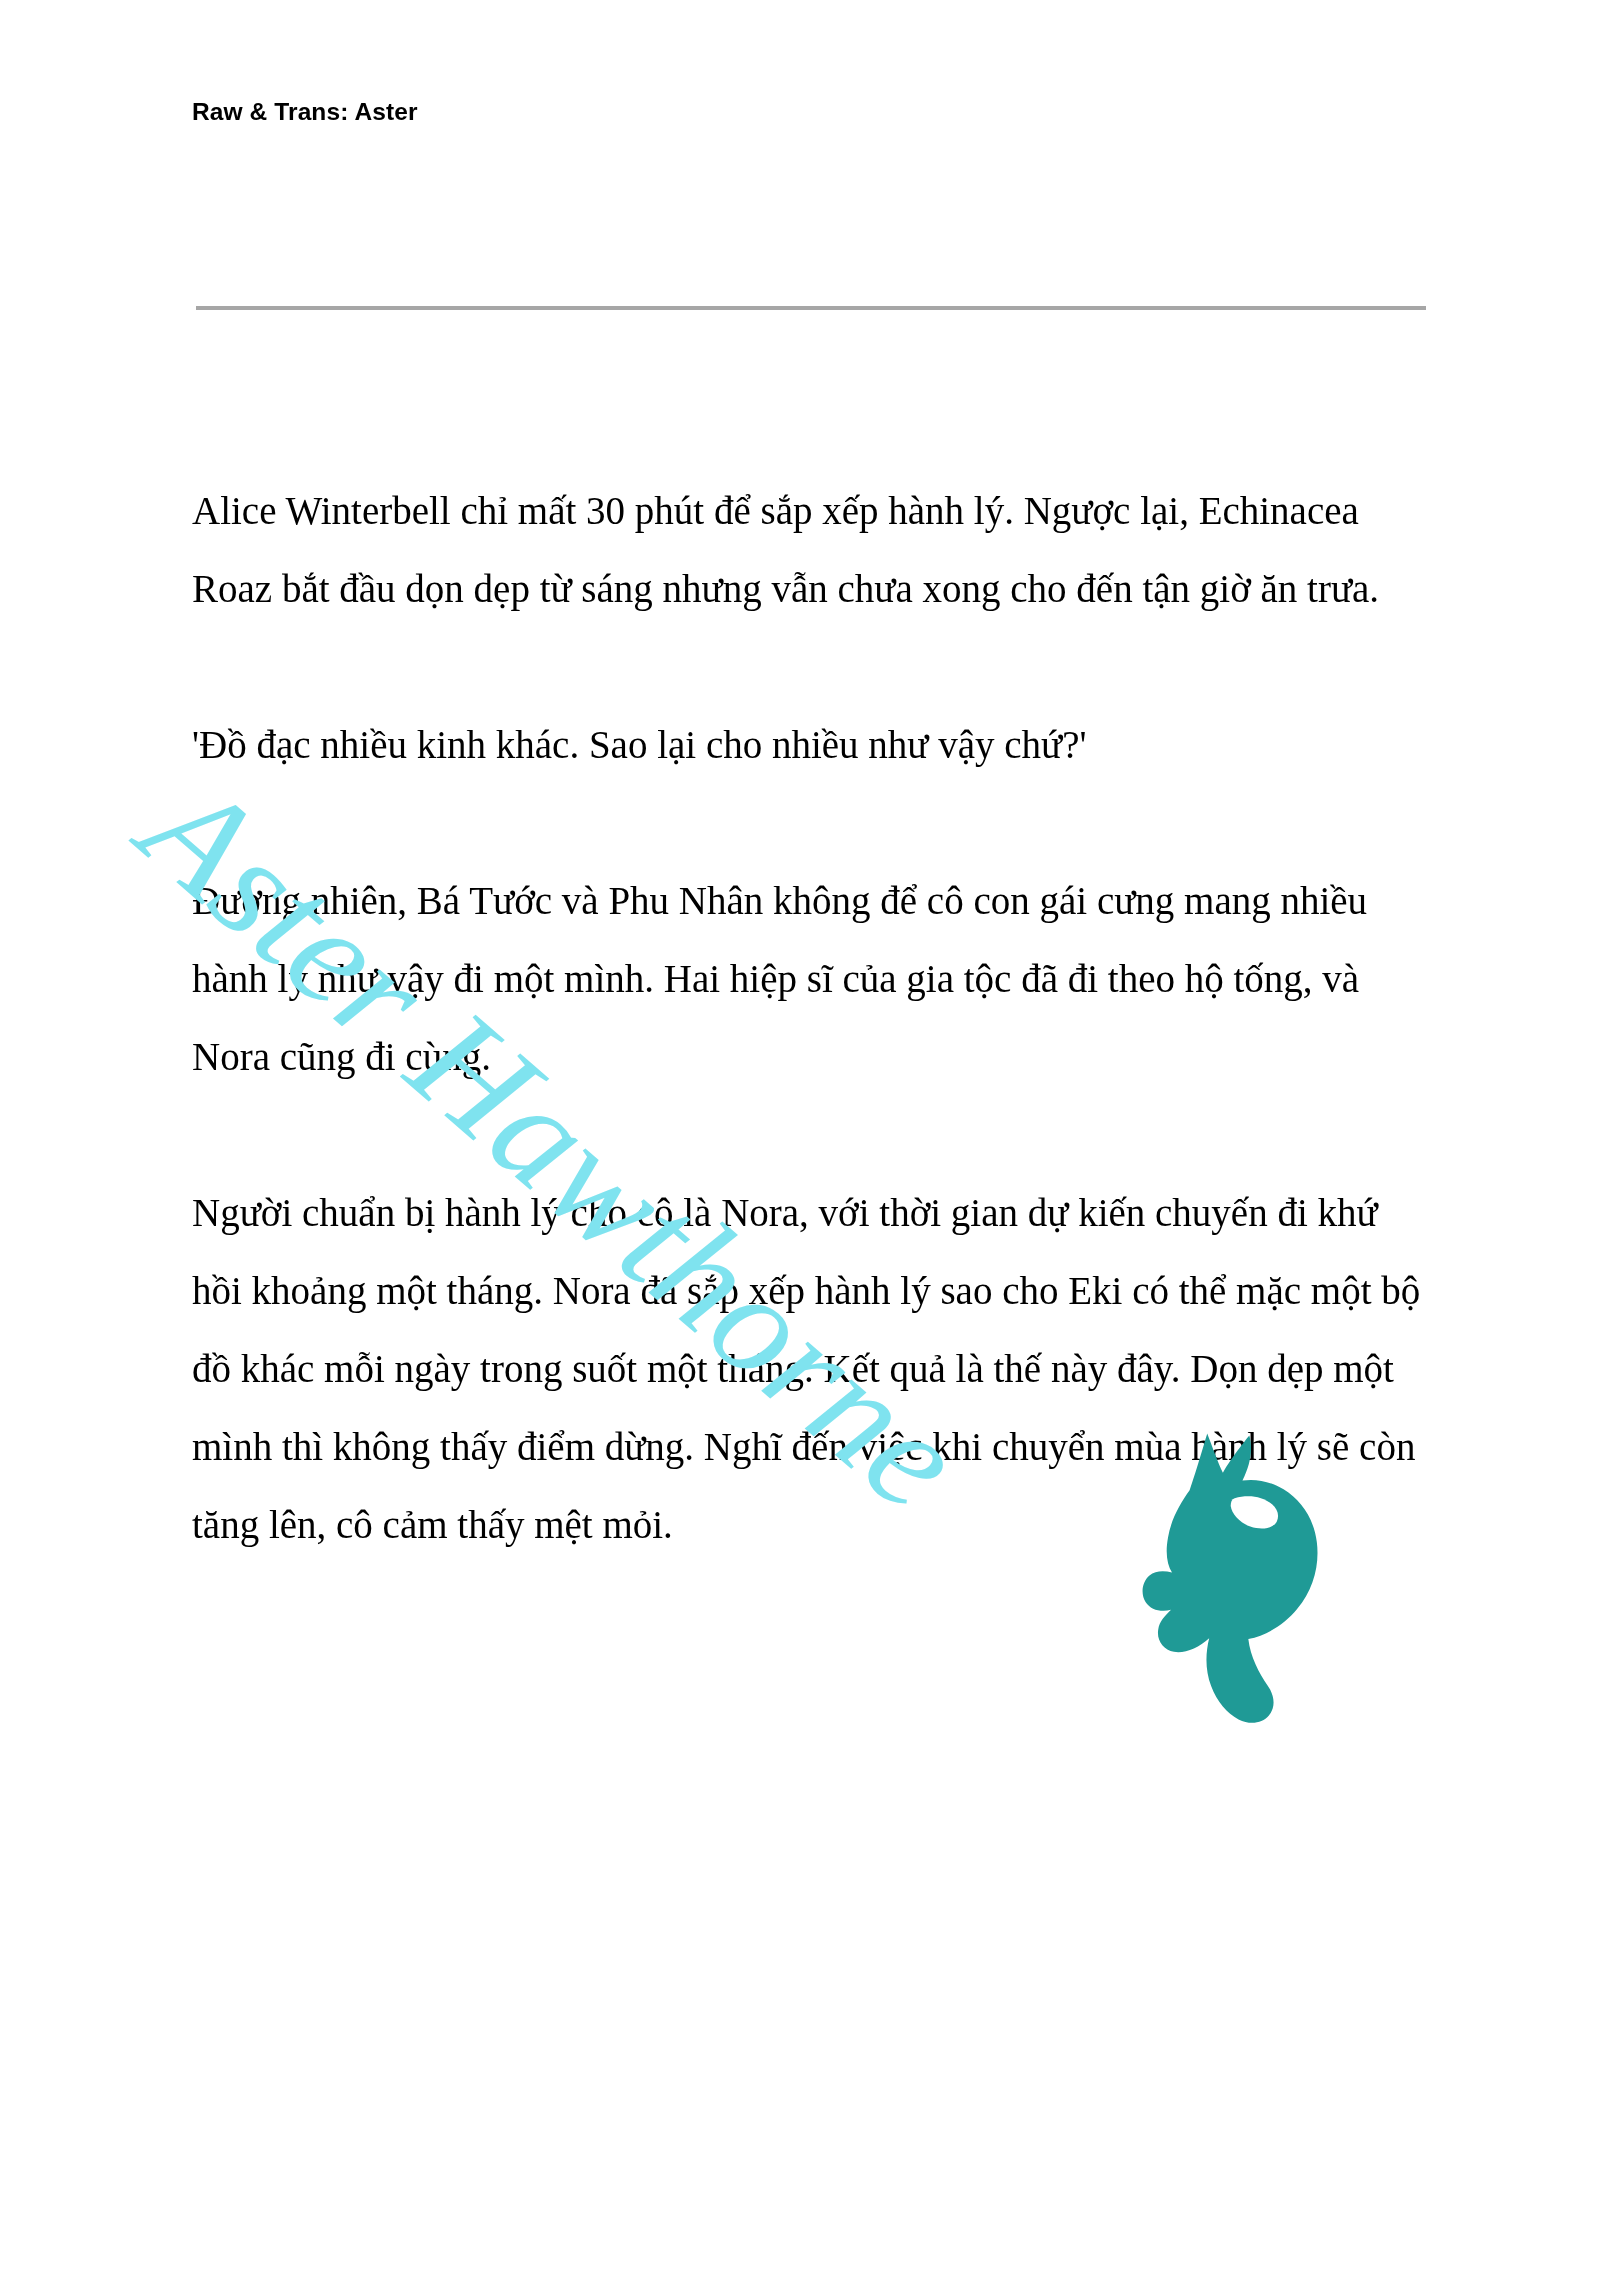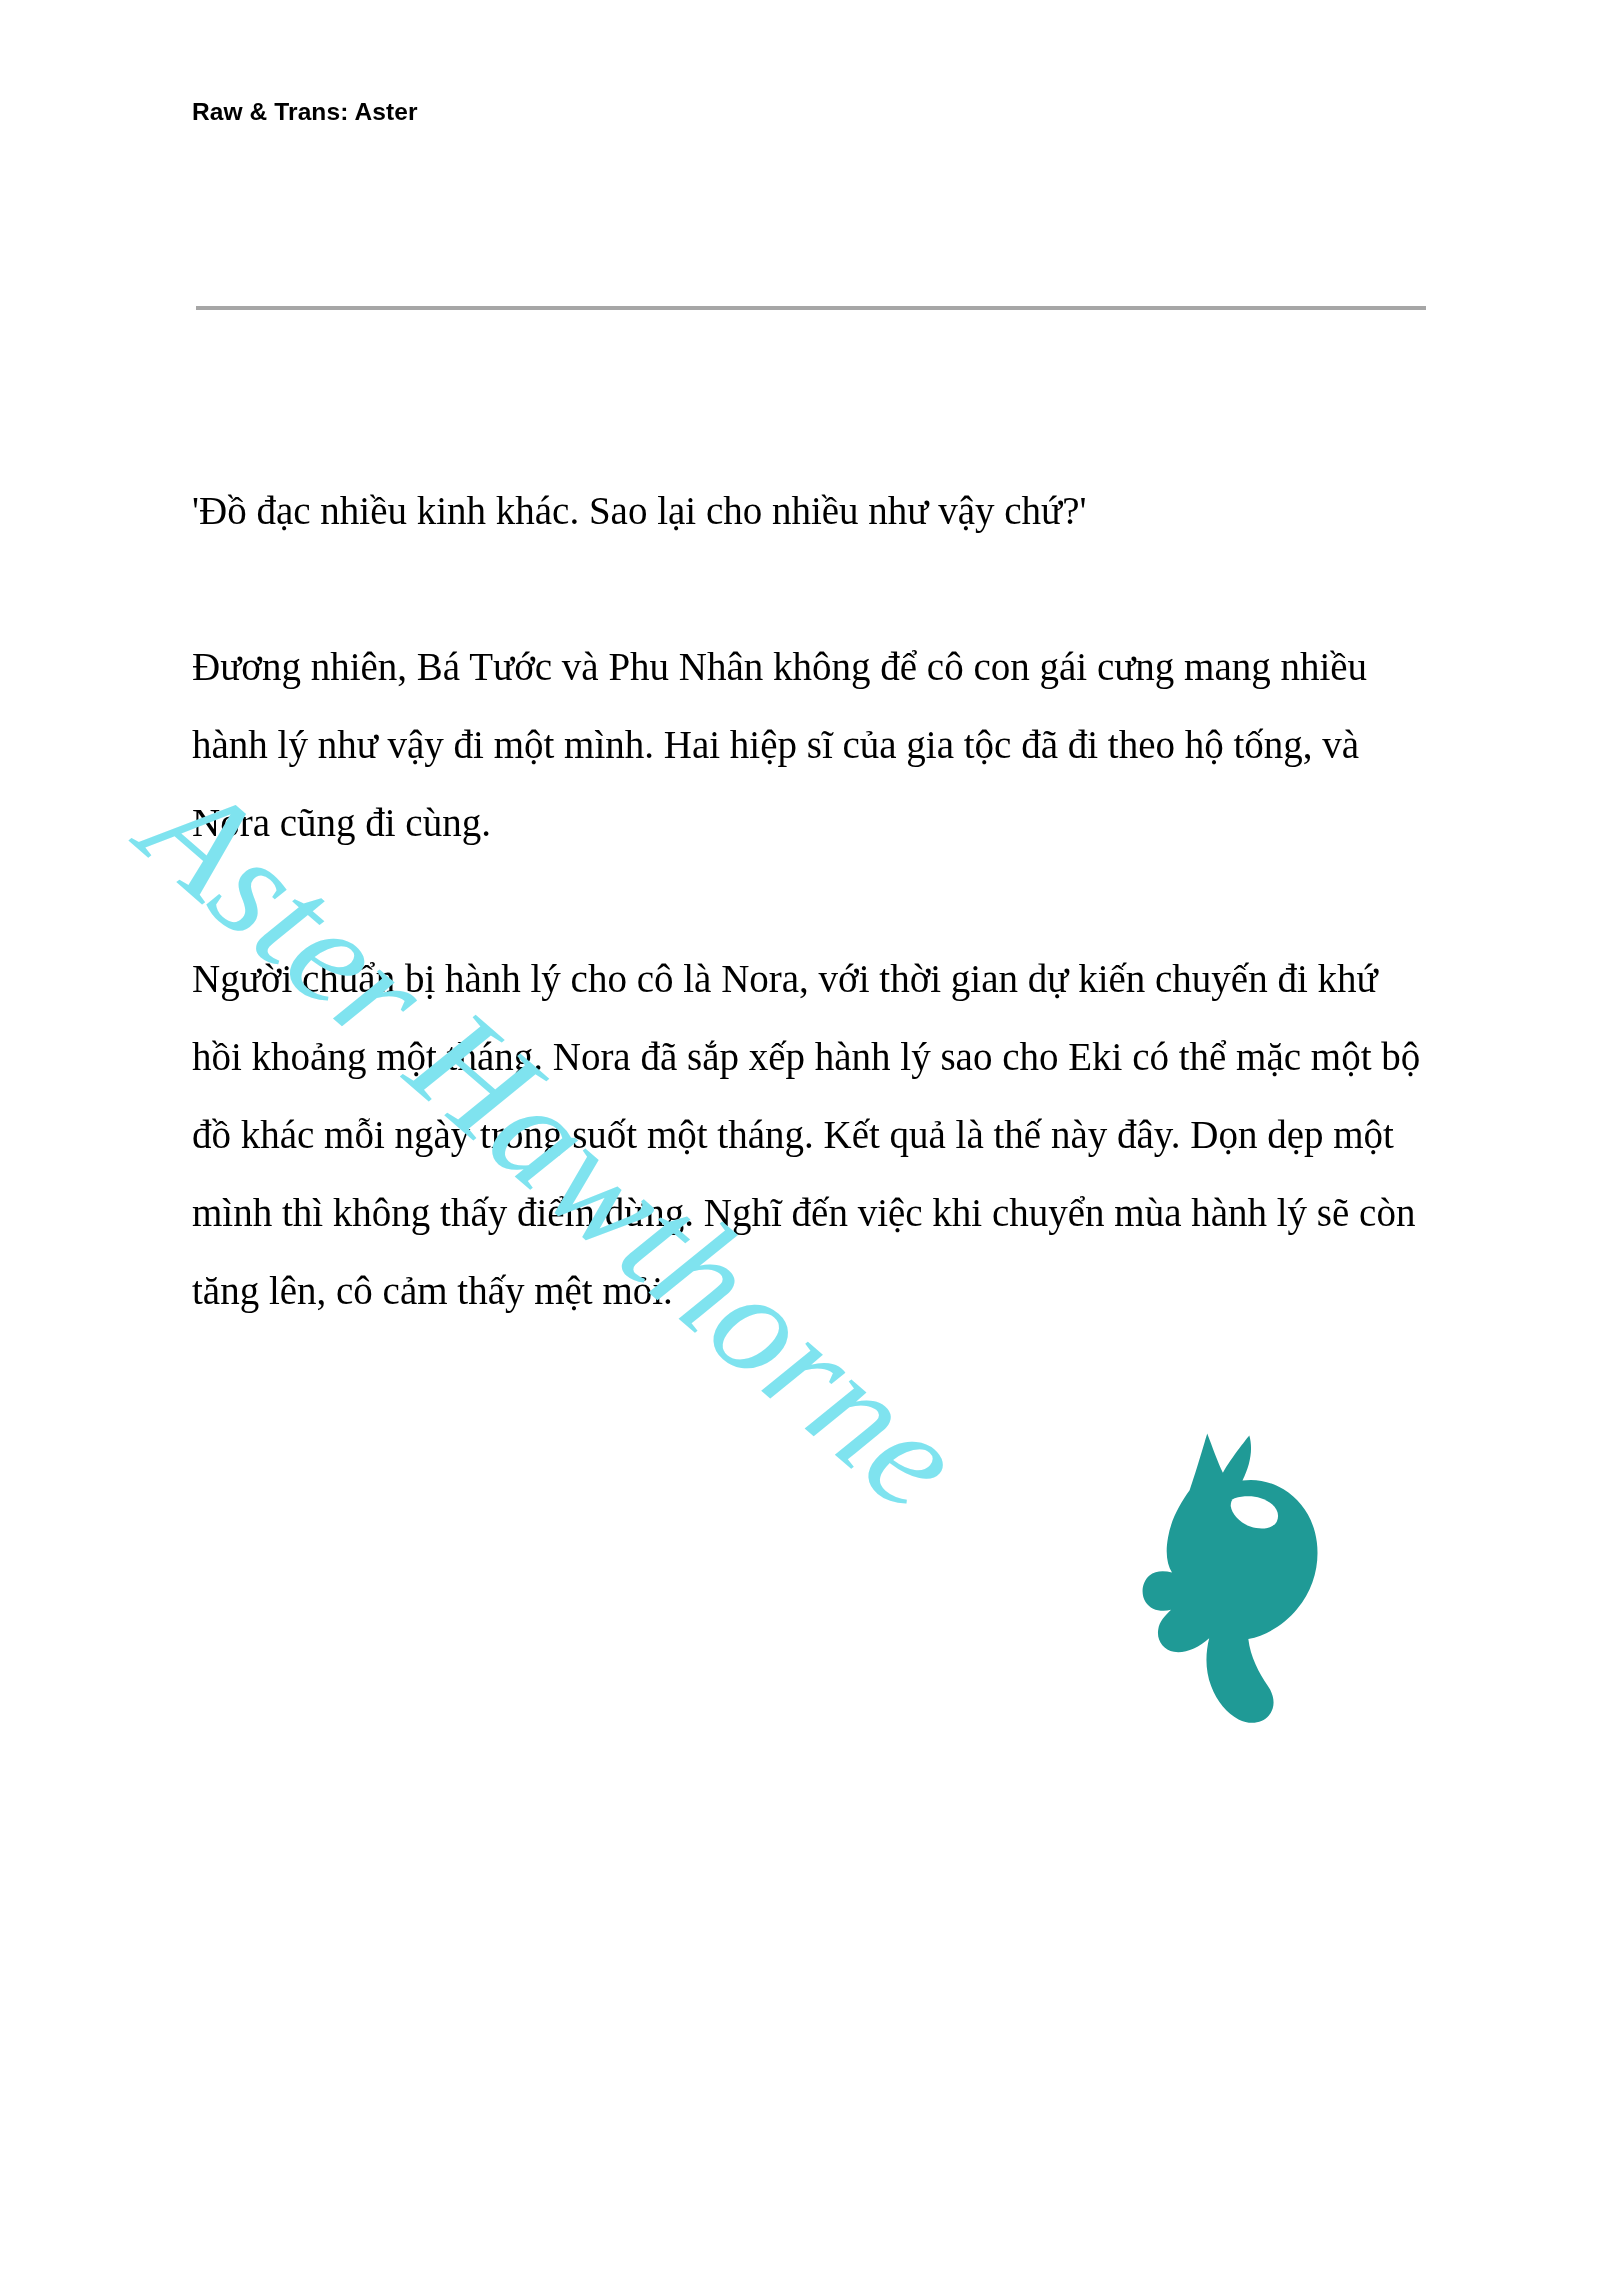--- a/index.html
+++ b/index.html
@@ -98,20 +98,21 @@
 </head>
 <body>
 
 <div class="page">
 
   <div class="doc-header">Raw &amp; Trans: Aster</div>
 
   <div class="divider"></div>
 
   <div class="body-col">
+    <p class="para">Alice Winterbell chỉ mất 30 phút để sắp xếp hành lý. Ngược lại, Echinacea Roaz bắt đầu dọn dẹp từ sáng nhưng vẫn chưa xong cho đến tận giờ ăn trưa.</p>
     <p class="para">'Đồ đạc nhiều kinh khác. Sao lại cho nhiều như vậy chứ?'</p>
     <p class="para">Đương nhiên, Bá Tước và Phu Nhân không để cô con gái cưng mang nhiều hành lý như vậy đi một mình. Hai hiệp sĩ của gia tộc đã đi theo hộ tống, và Nora cũng đi cùng.</p>
     <p class="para">Người chuẩn bị hành lý cho cô là Nora, với thời gian dự kiến chuyến đi khứ hồi khoảng một tháng. Nora đã sắp xếp hành lý sao cho Eki có thể mặc một bộ đồ khác mỗi ngày trong suốt một tháng. Kết quả là thế này đây. Dọn dẹp một mình thì không thấy điểm dừng. Nghĩ đến việc khi chuyển mùa hành lý sẽ còn tăng lên, cô cảm thấy mệt mỏi.</p>
   </div>
 
   <div class="watermark">
     <div class="watermark-text">Aster Hawthorne</div>
   </div>
 
   <div class="cat-logo">

